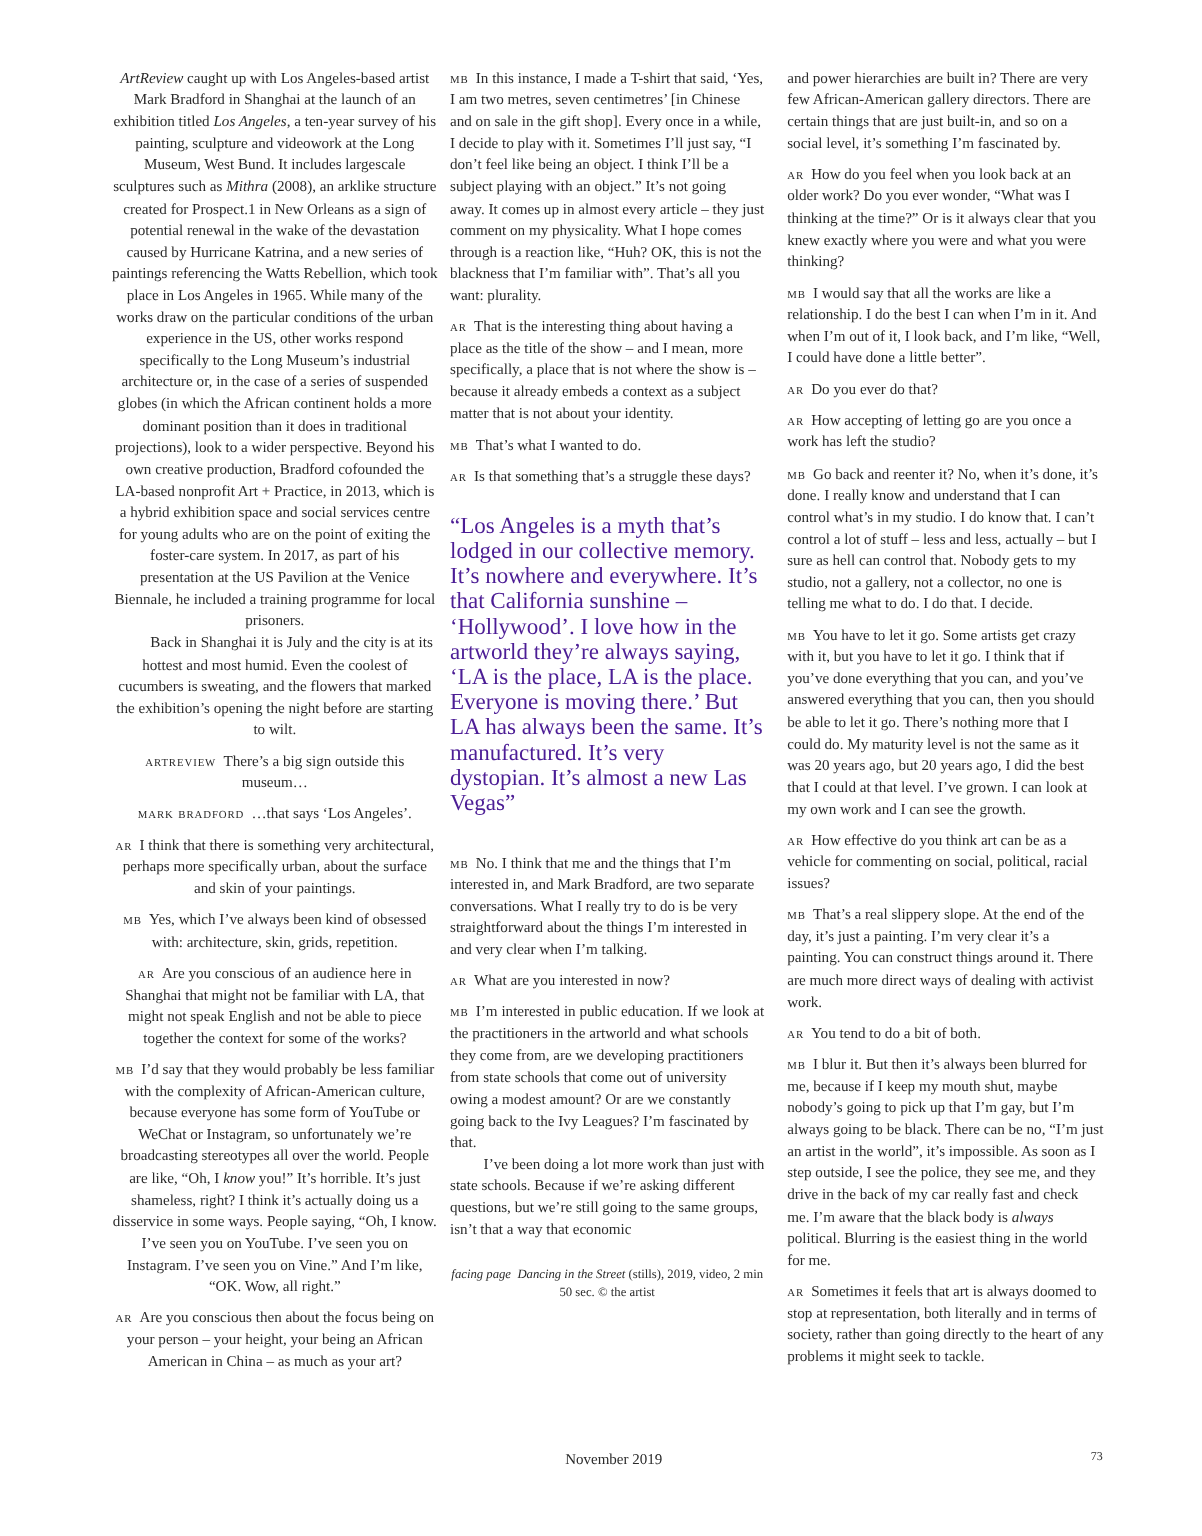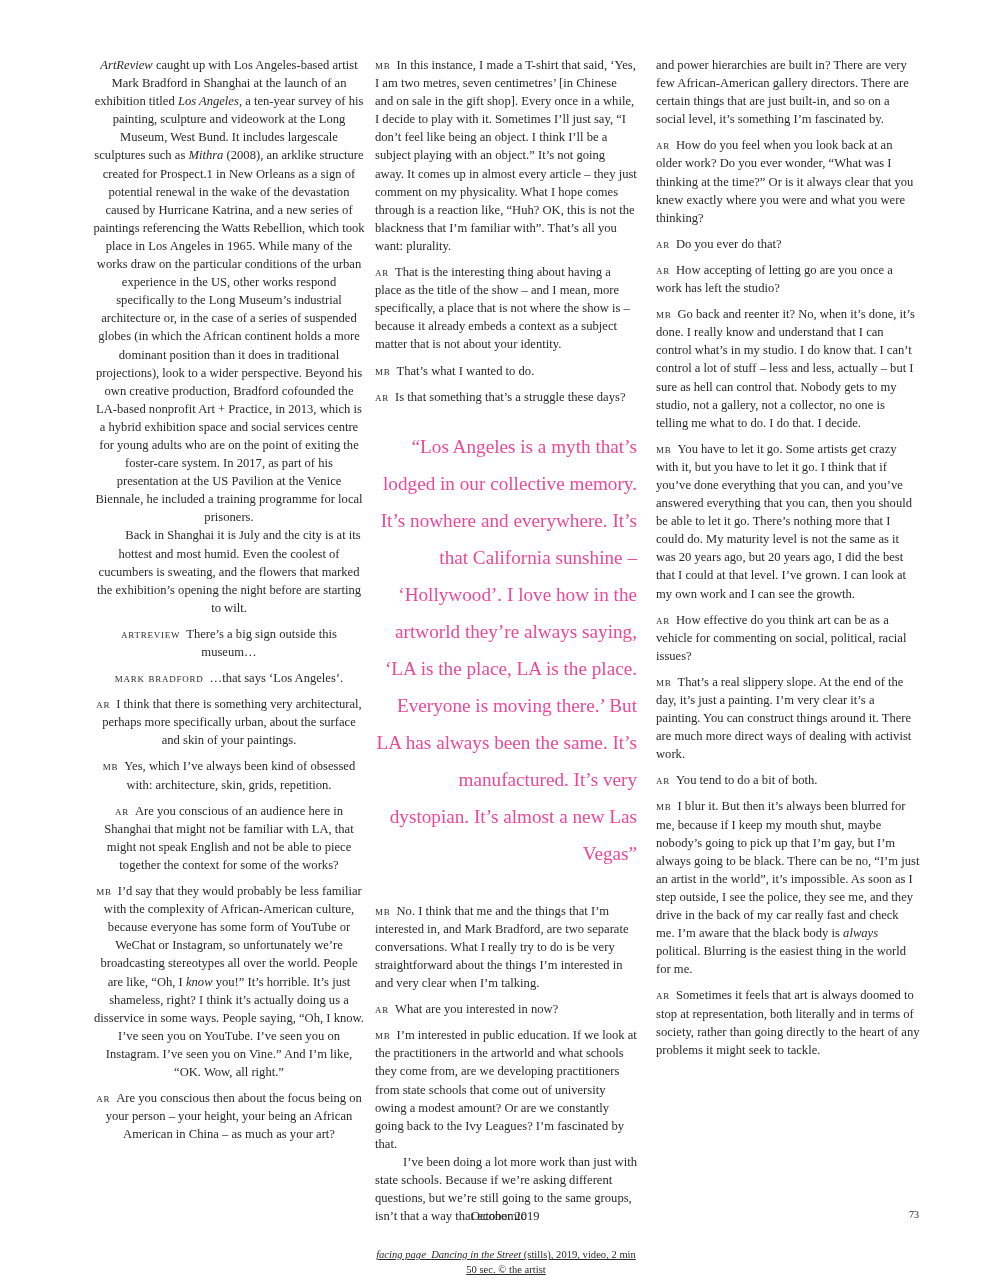--- a/index.html
+++ b/index.html
@@ -16,25 +16,25 @@
   .col2 { left: 375px; width: 262px; }
   .col3 { left: 656px; width: 264px; }
   p { margin: 0 0 8px 0; }
   p.indent { text-indent: 28px; margin-top: -8px; }
   .sp {
     font-variant: small-caps; text-transform: lowercase;
     letter-spacing: 0.06em; font-size: 12.4px; margin-right: 6px;
   }
   .q { }
   .pullquote {
-    text-align: right; font-size: 19.2px; line-height: 37px;
-    margin: 22px 0 30px 0; color: #ec4899;
+    text-align: left; font-size: 19.2px; line-height: 21px;
+    margin: 22px 0 30px 0; color: #4c1d95;
   }
   .caption {
-    text-align: center; font-size: 10.6px; line-height: 15px; margin-top: 22px; text-decoration: underline;
+    text-align: center; font-size: 10.6px; line-height: 15px; margin-top: 22px;
   }
   .caption i { font-style: italic; }
   .footer-date {
     position: absolute; top: 1209px; left: 471px; font-size: 12.5px;
   }
   .footer-page {
     position: absolute; top: 1209px; left: 909px; font-size: 10px;
   }
 </style>
 </head>
@@ -61,25 +61,26 @@
   <p><span class="sp">MB</span><span>No. I think that me and the things that I’m interested in, and Mark Bradford, are two separate conversations. What I really try to do is be very straightforward about the things I’m interested in and very clear when I’m talking.</span></p>
   <p><span class="sp">AR</span><span class="q">What are you interested in now?</span></p>
   <p><span class="sp">MB</span><span>I’m interested in public education. If we look at the practitioners in the artworld and what schools they come from, are we developing practitioners from state schools that come out of university owing a modest amount? Or are we constantly going back to the Ivy Leagues? I’m fascinated by that.</span></p>
   <p class="indent">I’ve been doing a lot more work than just with state schools. Because if we’re asking different questions, but we’re still going to the same groups, isn’t that a way that economic</p>
   <div class="caption"><i>facing page</i>&nbsp; <i>Dancing in the Street</i><span> (stills), 2019, video, 2 min 50 sec. © the artist</span></div>
 </div>
 
 <div class="col col3">
   <p>and power hierarchies are built in? There are very few African-American gallery directors. There are certain things that are just built-in, and so on a social level, it’s something I’m fascinated by.</p>
   <p><span class="sp">AR</span><span class="q">How do you feel when you look back at an older work? Do you ever wonder, “What was I thinking at the time?” Or is it always clear that you knew exactly where you were and what you were thinking?</span></p>
+  <p><span class="sp">MB</span><span>I would say that all the works are like a relationship. I do the best I can when I’m in it. And when I’m out of it, I look back, and I’m like, “Well, I could have done a little better”.</span></p>
   <p><span class="sp">AR</span><span class="q">Do you ever do that?</span></p>
   <p><span class="sp">AR</span><span class="q">How accepting of letting go are you once a work has left the studio?</span></p>
   <p><span class="sp">MB</span><span>Go back and reenter it? No, when it’s done, it’s done. I really know and understand that I can control what’s in my studio. I do know that. I can’t control a lot of stuff – less and less, actually – but I sure as hell can control that. Nobody gets to my studio, not a gallery, not a collector, no one is telling me what to do. I do that. I decide.</span></p>
   <p><span class="sp">MB</span><span>You have to let it go. Some artists get crazy with it, but you have to let it go. I think that if you’ve done everything that you can, and you’ve answered everything that you can, then you should be able to let it go. There’s nothing more that I could do. My maturity level is not the same as it was 20 years ago, but 20 years ago, I did the best that I could at that level. I’ve grown. I can look at my own work and I can see the growth.</span></p>
   <p><span class="sp">AR</span><span class="q">How effective do you think art can be as a vehicle for commenting on social, political, racial issues?</span></p>
   <p><span class="sp">MB</span><span>That’s a real slippery slope. At the end of the day, it’s just a painting. I’m very clear it’s a painting. You can construct things around it. There are much more direct ways of dealing with activist work.</span></p>
   <p><span class="sp">AR</span><span class="q">You tend to do a bit of both.</span></p>
   <p><span class="sp">MB</span><span>I blur it. But then it’s always been blurred for me, because if I keep my mouth shut, maybe nobody’s going to pick up that I’m gay, but I’m always going to be black. There can be no, “I’m just an artist in the world”, it’s impossible. As soon as I step outside, I see the police, they see me, and they drive in the back of my car really fast and check me. I’m aware that the black body is </span><i>always</i><span> political. Blurring is the easiest thing in the world for me.</span></p>
   <p><span class="sp">AR</span><span class="q">Sometimes it feels that art is always doomed to stop at representation, both literally and in terms of society, rather than going directly to the heart of any problems it might seek to tackle.</span></p>
 </div>
 
-<div class="footer-date">October 2019</div>
+<div class="footer-date">November 2019</div>
 <div class="footer-page">73</div>
 
 </body></html>

